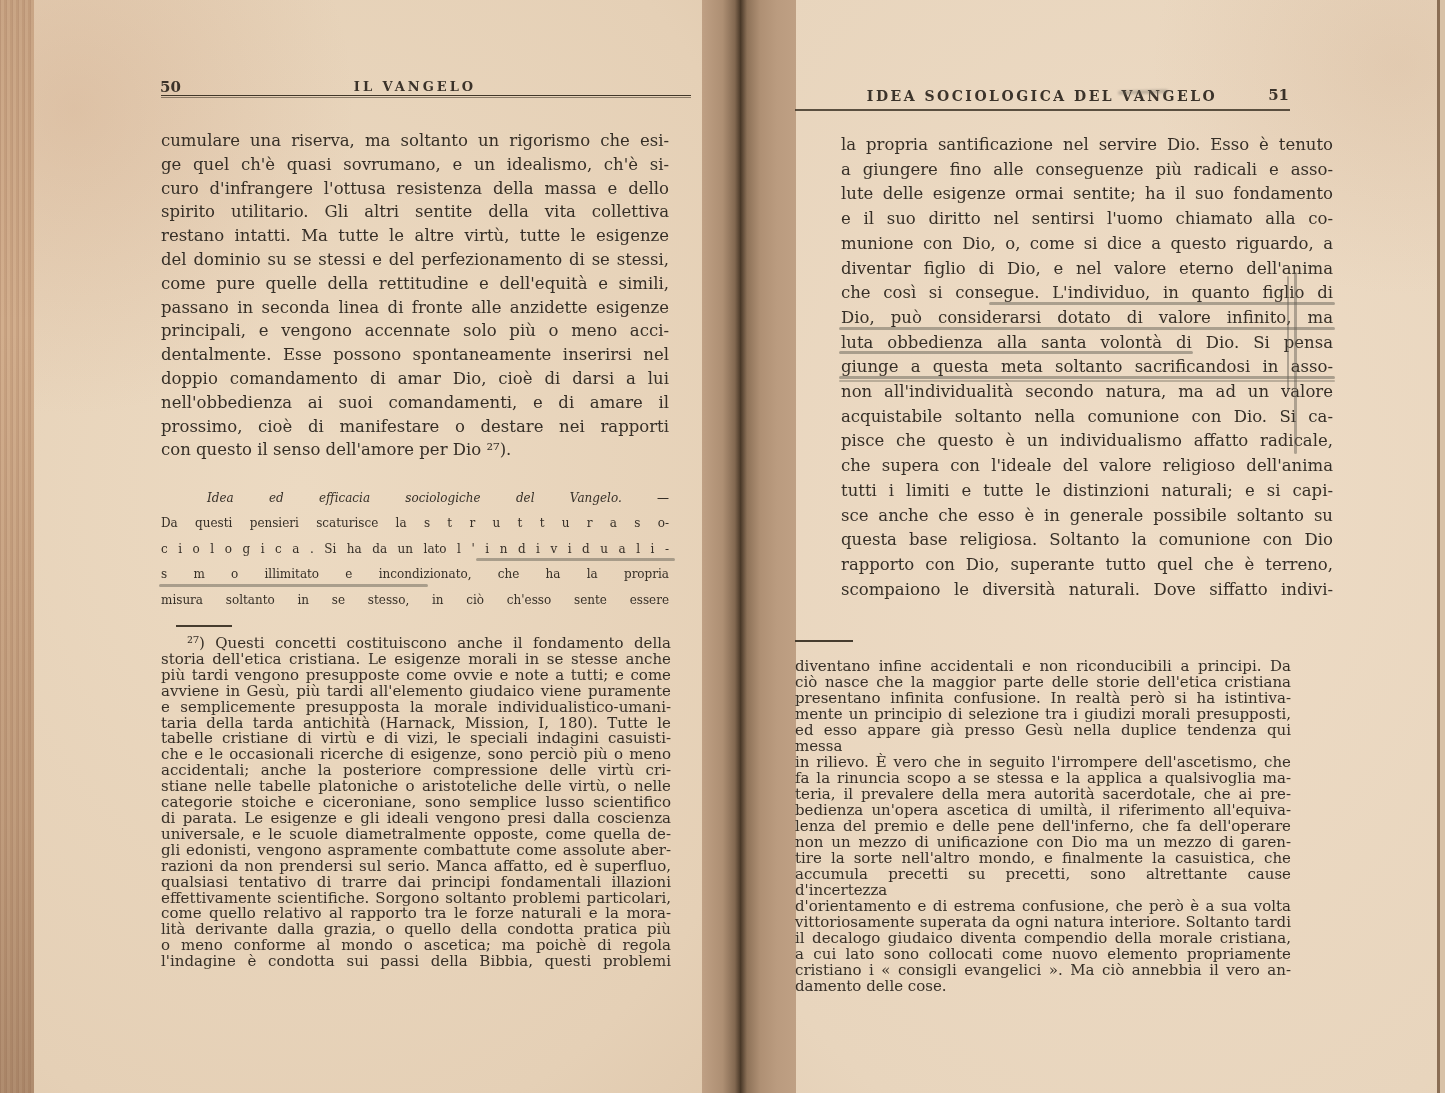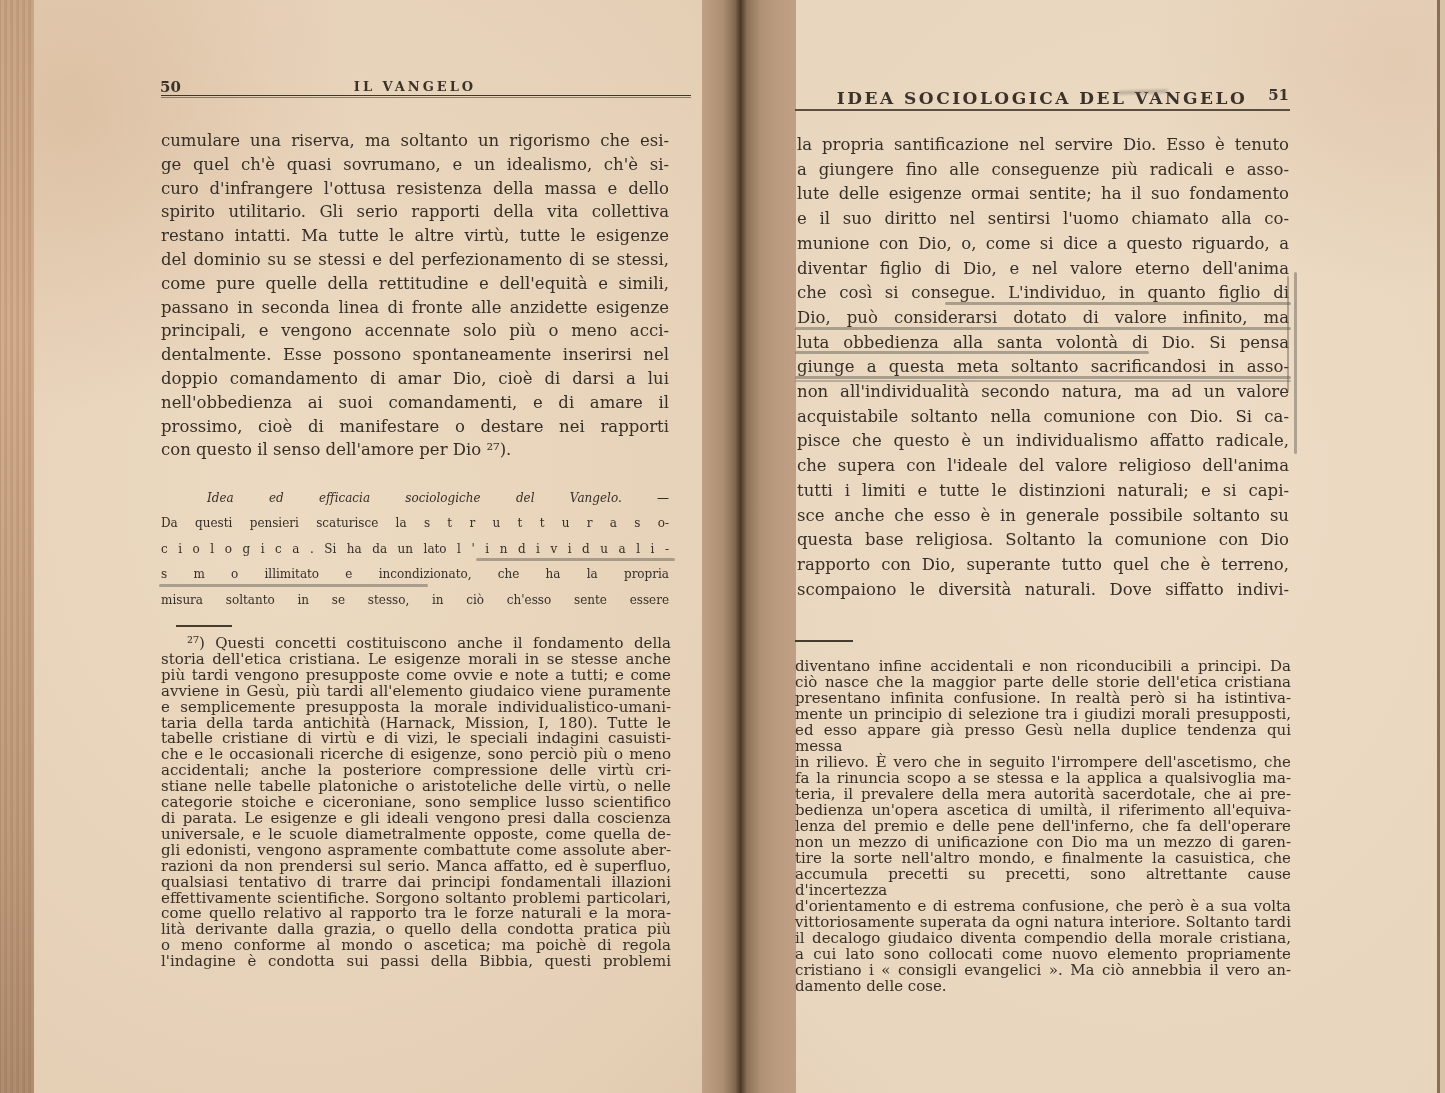--- a/index.html
+++ b/index.html
@@ -42,21 +42,21 @@
   .line{
     position:relative;
     text-align:justify;text-align-last:justify;
   }
   .line.last{text-align-last:left;}
   .line.italic{font-style:italic;}
   .line.indent{text-indent:46px;}
   .line.indent-sm{text-indent:26px;}
   .col-left-body{line-height:23.8px;font-size:16.5px;}
   .col-left-head{line-height:25.4px;font-size:12px;}
-  .col-right-body{line-height:24.7px;font-size:16.5px;}
+  .col-right-body{line-height:24.7px;font-size:16.5px;padding-left:44px;}
   .fnote{line-height:15.9px;font-size:15px;}
   .running{
     font-weight:bold;font-size:13px;letter-spacing:3px;text-align:center;
     color:#3b332a;
   }
   .pagenum{font-weight:bold;font-size:15px;color:#3b332a;}
   .rule{background:#413729;height:1.5px;opacity:.85;}
   .rule-double{
     height:4px;background:
       linear-gradient(#413729 0 1.5px, rgba(0,0,0,0) 1.5px 2.5px, rgba(65,55,41,.55) 2.5px 3.5px, rgba(0,0,0,0) 3.5px);
@@ -90,21 +90,21 @@
 <div class="abs right-edge-strip"></div>
 
 <div class="abs pagenum" style="left:160px;top:78px;">50</div>
 <div class="abs running" style="left:160px;top:79px;width:510px;">IL VANGELO</div>
 <div class="abs rule-double" style="left:161px;top:95px;width:530px;"></div>
 
 <div class="abs ink col-left-body" style="left:161px;top:129px;width:508px;">
     <div class="line">cumulare una riserva, ma soltanto un rigorismo che esi-</div>
     <div class="line">ge quel ch'è quasi sovrumano, e un idealismo, ch'è si-</div>
     <div class="line">curo d'infrangere l'ottusa resistenza della massa e dello</div>
-    <div class="line">spirito utilitario. Gli serio rapporti della vita collettiva</div>
+    <div class="line">spirito utilitario. Gli altri sentite della vita collettiva</div>
     <div class="line">restano intatti. Ma tutte le altre virtù, tutte le esigenze</div>
     <div class="line">del dominio su se stessi e del perfezionamento di se stessi,</div>
     <div class="line">come pure quelle della rettitudine e dell'equità e simili,</div>
     <div class="line">passano in seconda linea di fronte alle anzidette esigenze</div>
     <div class="line">principali, e vengono accennate solo più o meno acci-</div>
     <div class="line">dentalmente. Esse possono spontaneamente inserirsi nel</div>
     <div class="line">doppio comandamento di amar Dio, cioè di darsi a lui</div>
     <div class="line">nell'obbedienza ai suoi comandamenti, e di amare il</div>
     <div class="line">prossimo, cioè di manifestare o destare nei rapporti</div>
     <div class="line last">con questo il senso dell'amore per Dio ²⁷).</div>
@@ -137,21 +137,21 @@
     <div class="line">gli edonisti, vengono aspramente combattute come assolute aber-</div>
     <div class="line">razioni da non prendersi sul serio. Manca affatto, ed è superfluo,</div>
     <div class="line">qualsiasi tentativo di trarre dai principi fondamentali illazioni</div>
     <div class="line">effettivamente scientifiche. Sorgono soltanto problemi particolari,</div>
     <div class="line">come quello relativo al rapporto tra le forze naturali e la mora-</div>
     <div class="line">lità derivante dalla grazia, o quello della condotta pratica più</div>
     <div class="line">o meno conforme al mondo o ascetica; ma poichè di regola</div>
     <div class="line">l'indagine è condotta sui passi della Bibbia, questi problemi</div>
   </div>
 
-<div class="abs running" style="left:795px;top:88px;width:494px;font-size:17px;letter-spacing:2.5px;">IDEA SOCIOLOGICA DEL VANGELO</div>
+<div class="abs running" style="left:795px;top:88px;width:494px;font-size:14px;letter-spacing:2.5px;">IDEA SOCIOLOGICA DEL VANGELO</div>
 <div class="abs pagenum" style="left:1245px;top:86px;width:44px;text-align:right;">51</div>
 <div class="abs smudge" style="left:1118px;top:90px;width:50px;height:4px;"></div>
 <div class="abs rule" style="left:795px;top:109px;width:495px;"></div>
 
 <div class="abs ink col-right-body" style="left:797px;top:133px;width:492px;">
     <div class="line">la propria santificazione nel servire Dio. Esso è tenuto</div>
     <div class="line">a giungere fino alle conseguenze più radicali e asso-</div>
     <div class="line">lute delle esigenze ormai sentite; ha il suo fondamento</div>
     <div class="line">e il suo diritto nel sentirsi l'uomo chiamato alla co-</div>
     <div class="line">munione con Dio, o, come si dice a questo riguardo, a</div>

